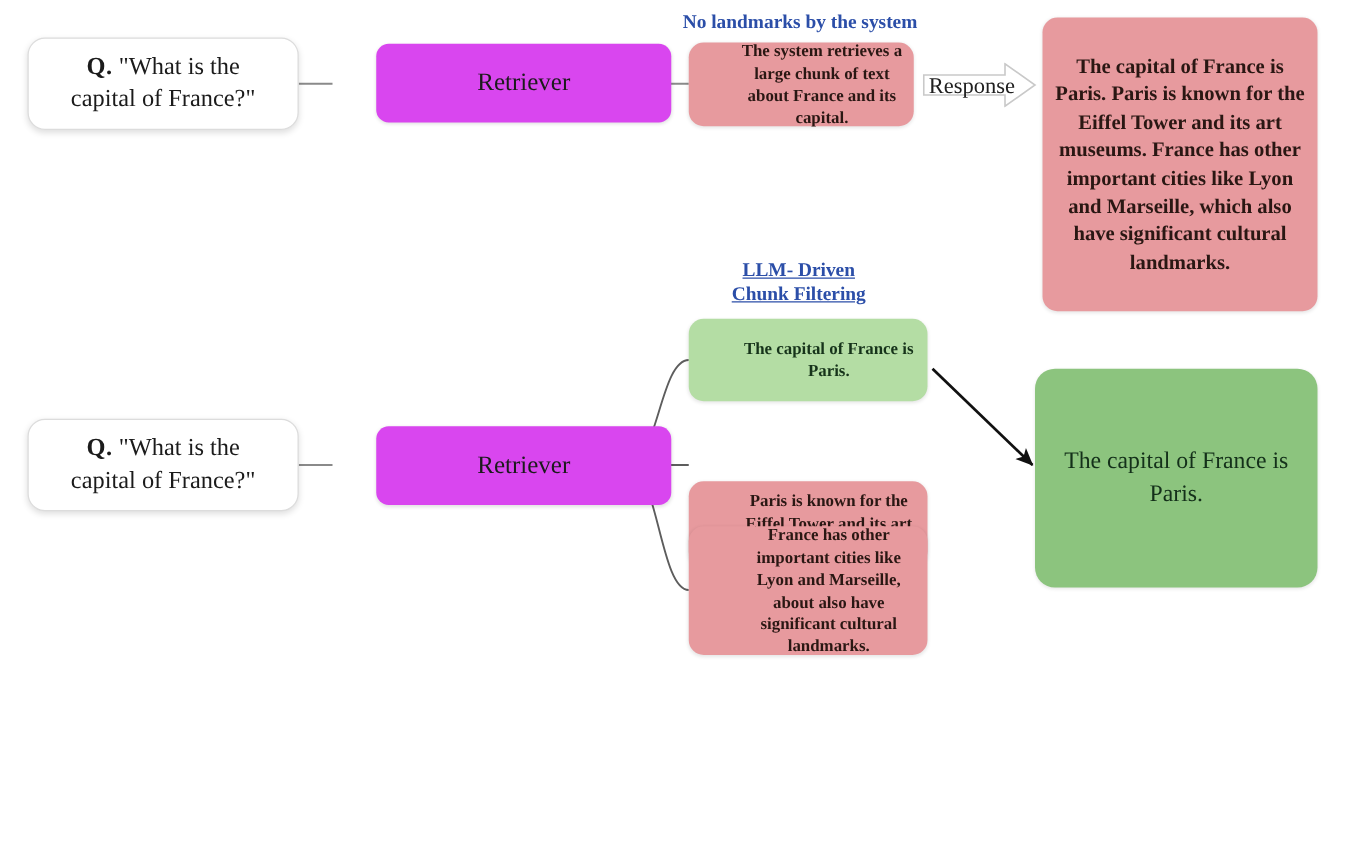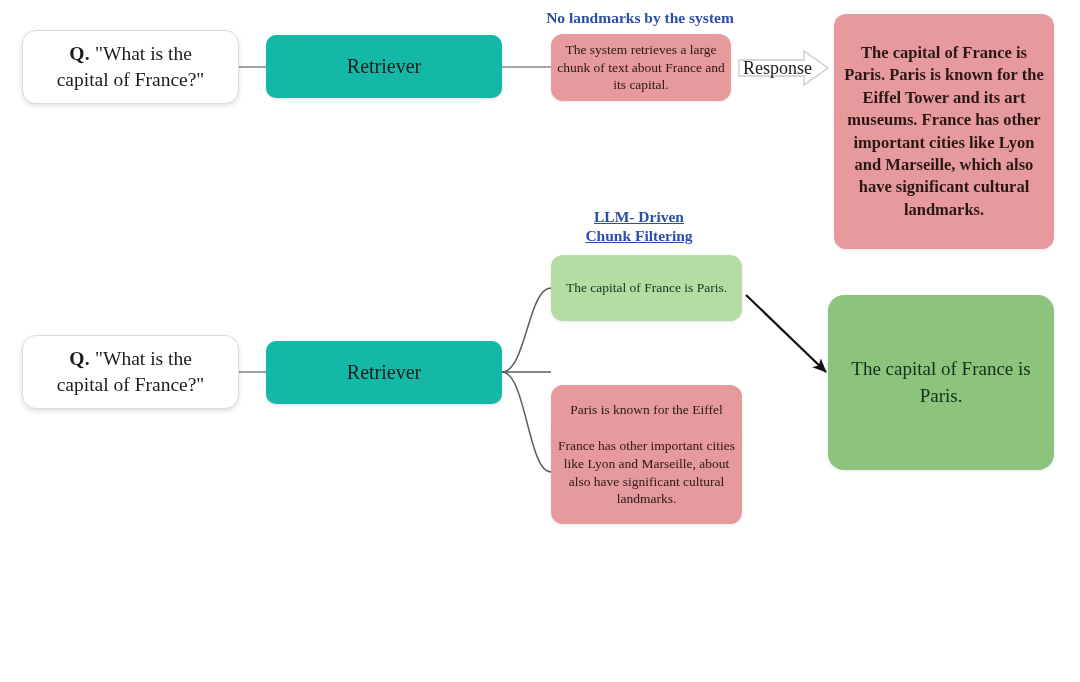--- a/index.html
+++ b/index.html
@@ -51,25 +51,26 @@
     font-size: 19.5px;
     line-height: 1.34;
   }
   .question-box .qmark {
     font-weight: bold;
     letter-spacing: 0.5px;
   }
 
   
   .retriever-box {
-    background: #14b8a6;
+    background: #d946ef;
     border-radius: 10px;
     color: #1b1b1b;
     font-size: 20px;
     box-shadow: 0 1px 3px rgba(0,0,0,0.12);
+    margin-left: 35px;
   }
 
   
   .pink-box {
     background: #e79a9e;
     border-radius: 12px;
     color: #2a1713;
     box-shadow: 0 1px 3px rgba(0,0,0,0.10);
   }
   .green-box-light {
@@ -77,21 +78,21 @@
     border-radius: 12px;
     color: #16331a;
     box-shadow: 0 1px 3px rgba(0,0,0,0.10);
   }
   .green-box-dark {
     background: #8cc47e;
     border-radius: 16px;
     color: #14301a;
     box-shadow: 0 1px 3px rgba(0,0,0,0.10);
   }
-  .chunk-text { font-size: 13.5px; line-height: 1.33; font-weight: 400; }
+  .chunk-text { font-size: 13.5px; line-height: 1.33; font-weight: 700; padding-left: 33px; }
   .answer-text-big { font-size: 16.5px; line-height: 1.36; font-weight: 600; }
   .answer-text-final { font-size: 19px; line-height: 1.4; }
 
   
   .blue-label {
     position: absolute;
     color: #2b4ea8;
     font-weight: bold;
     font-size: 15.5px;
     line-height: 1.24;

